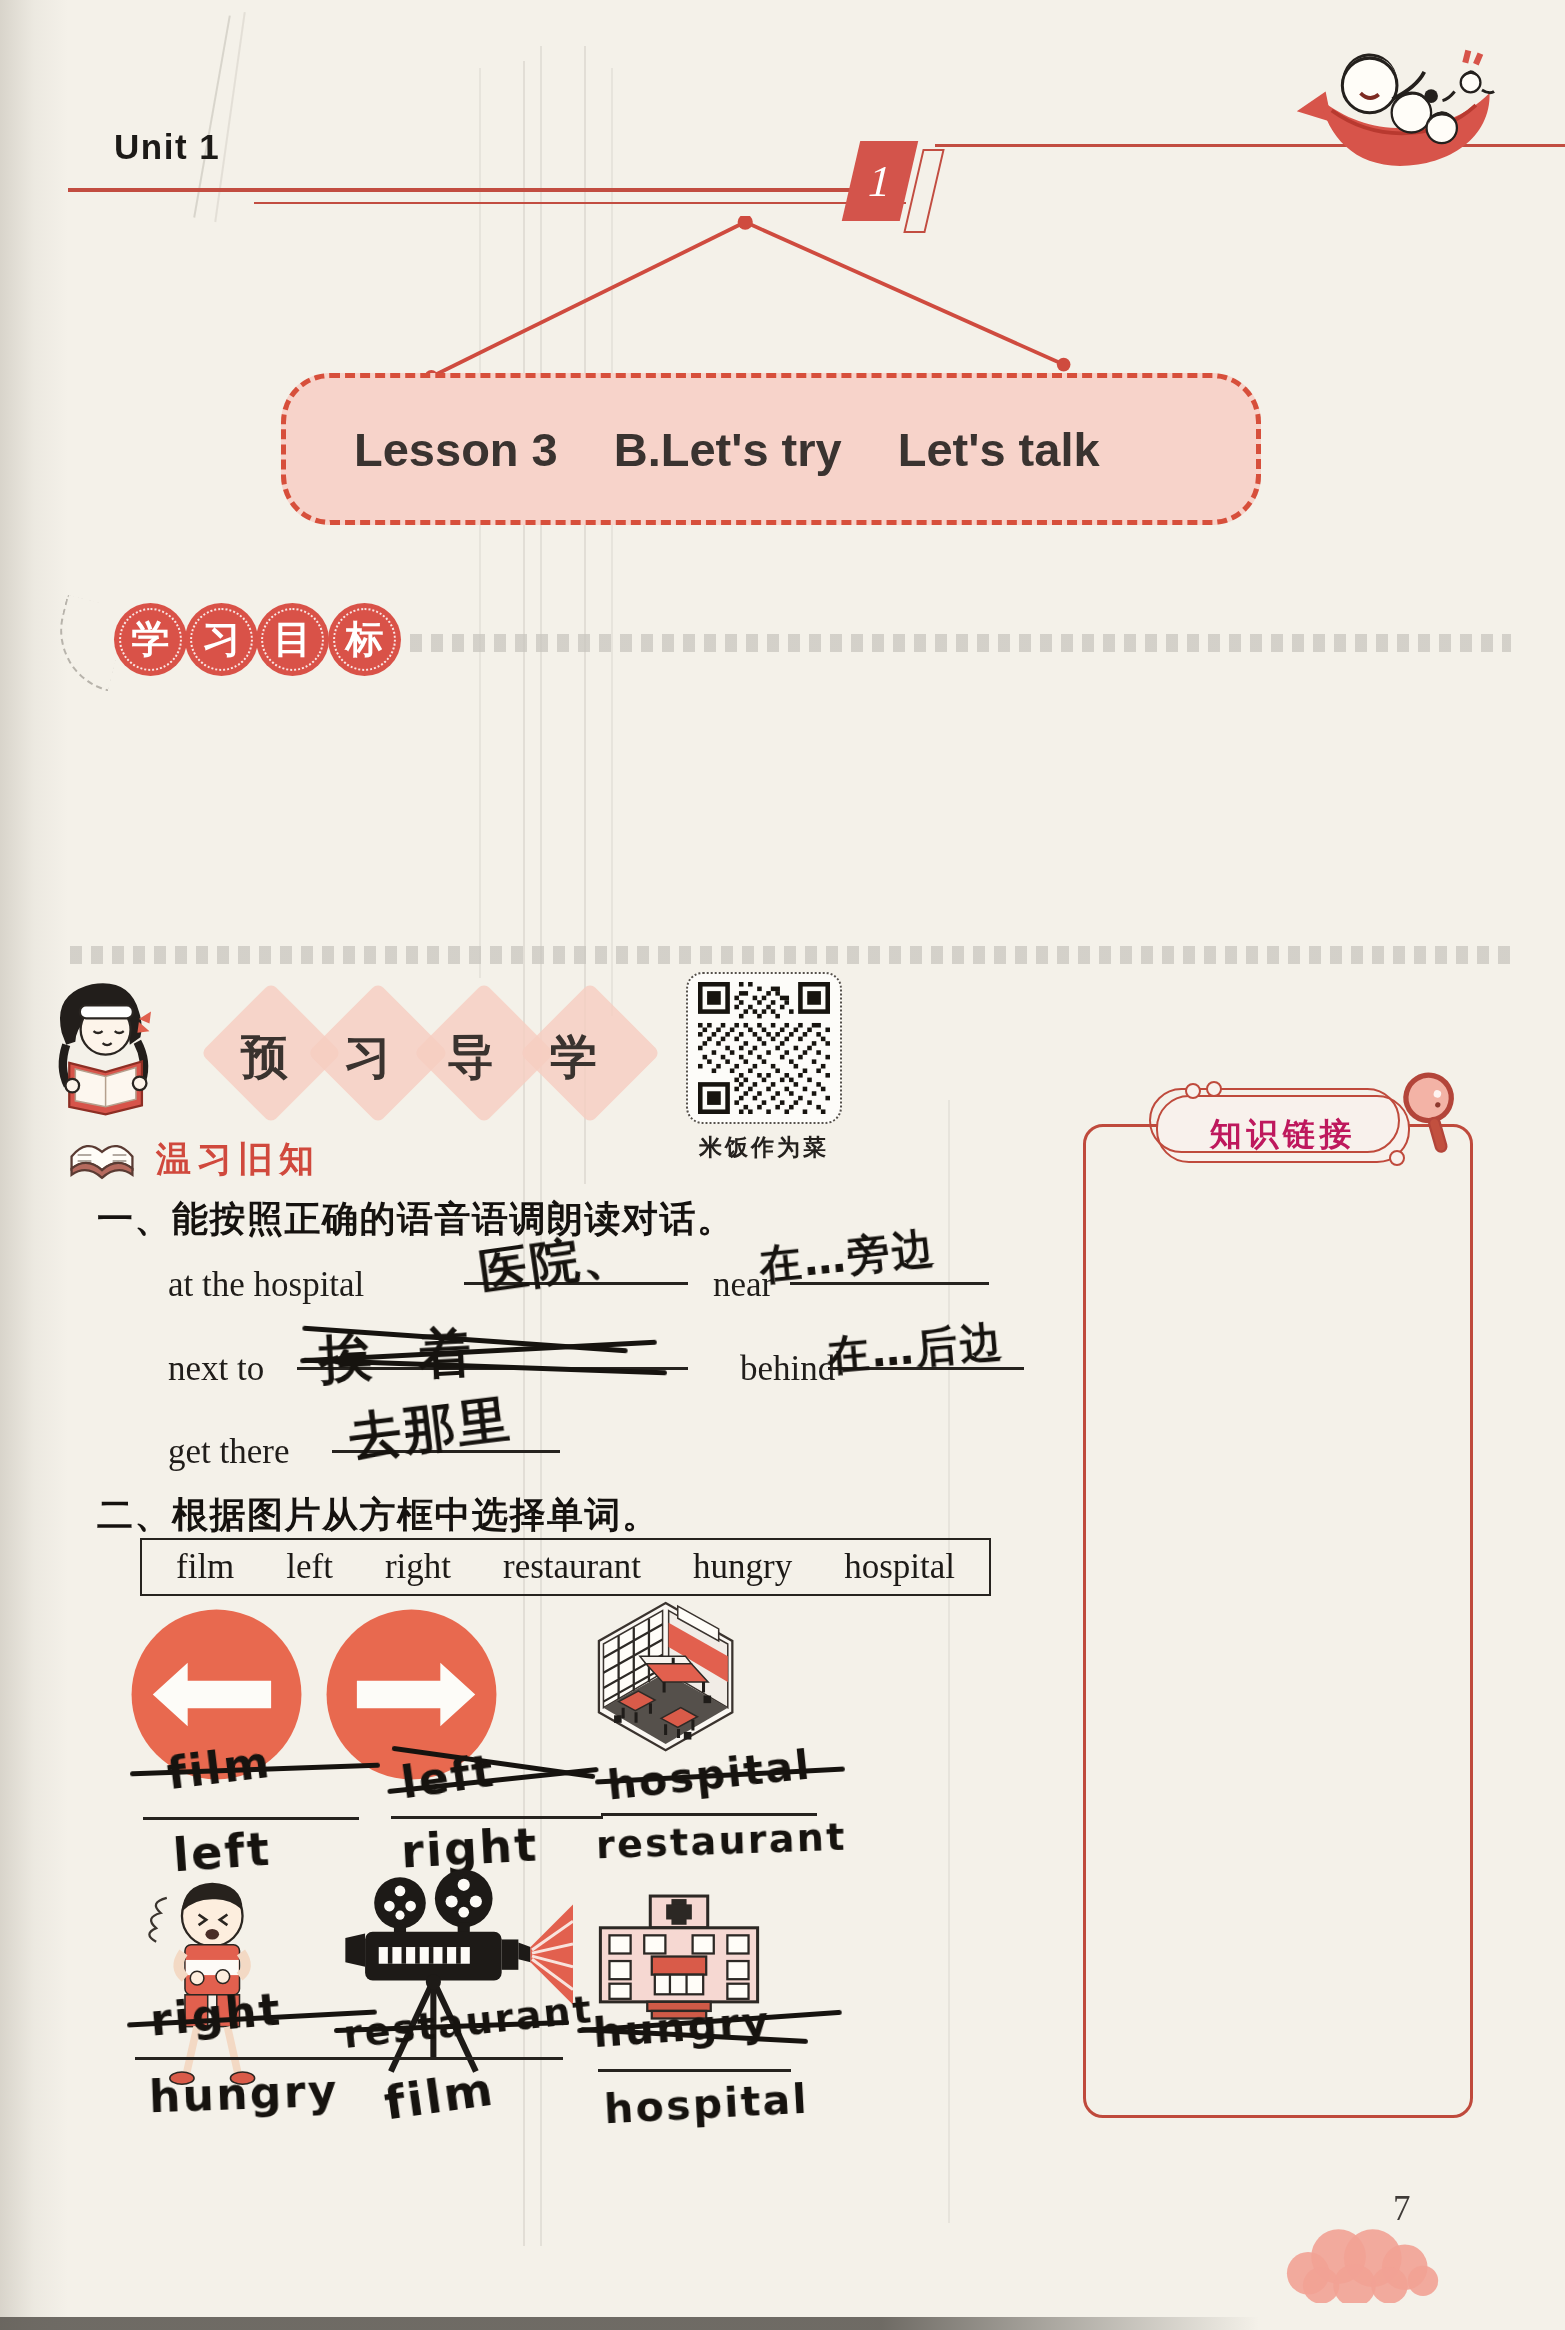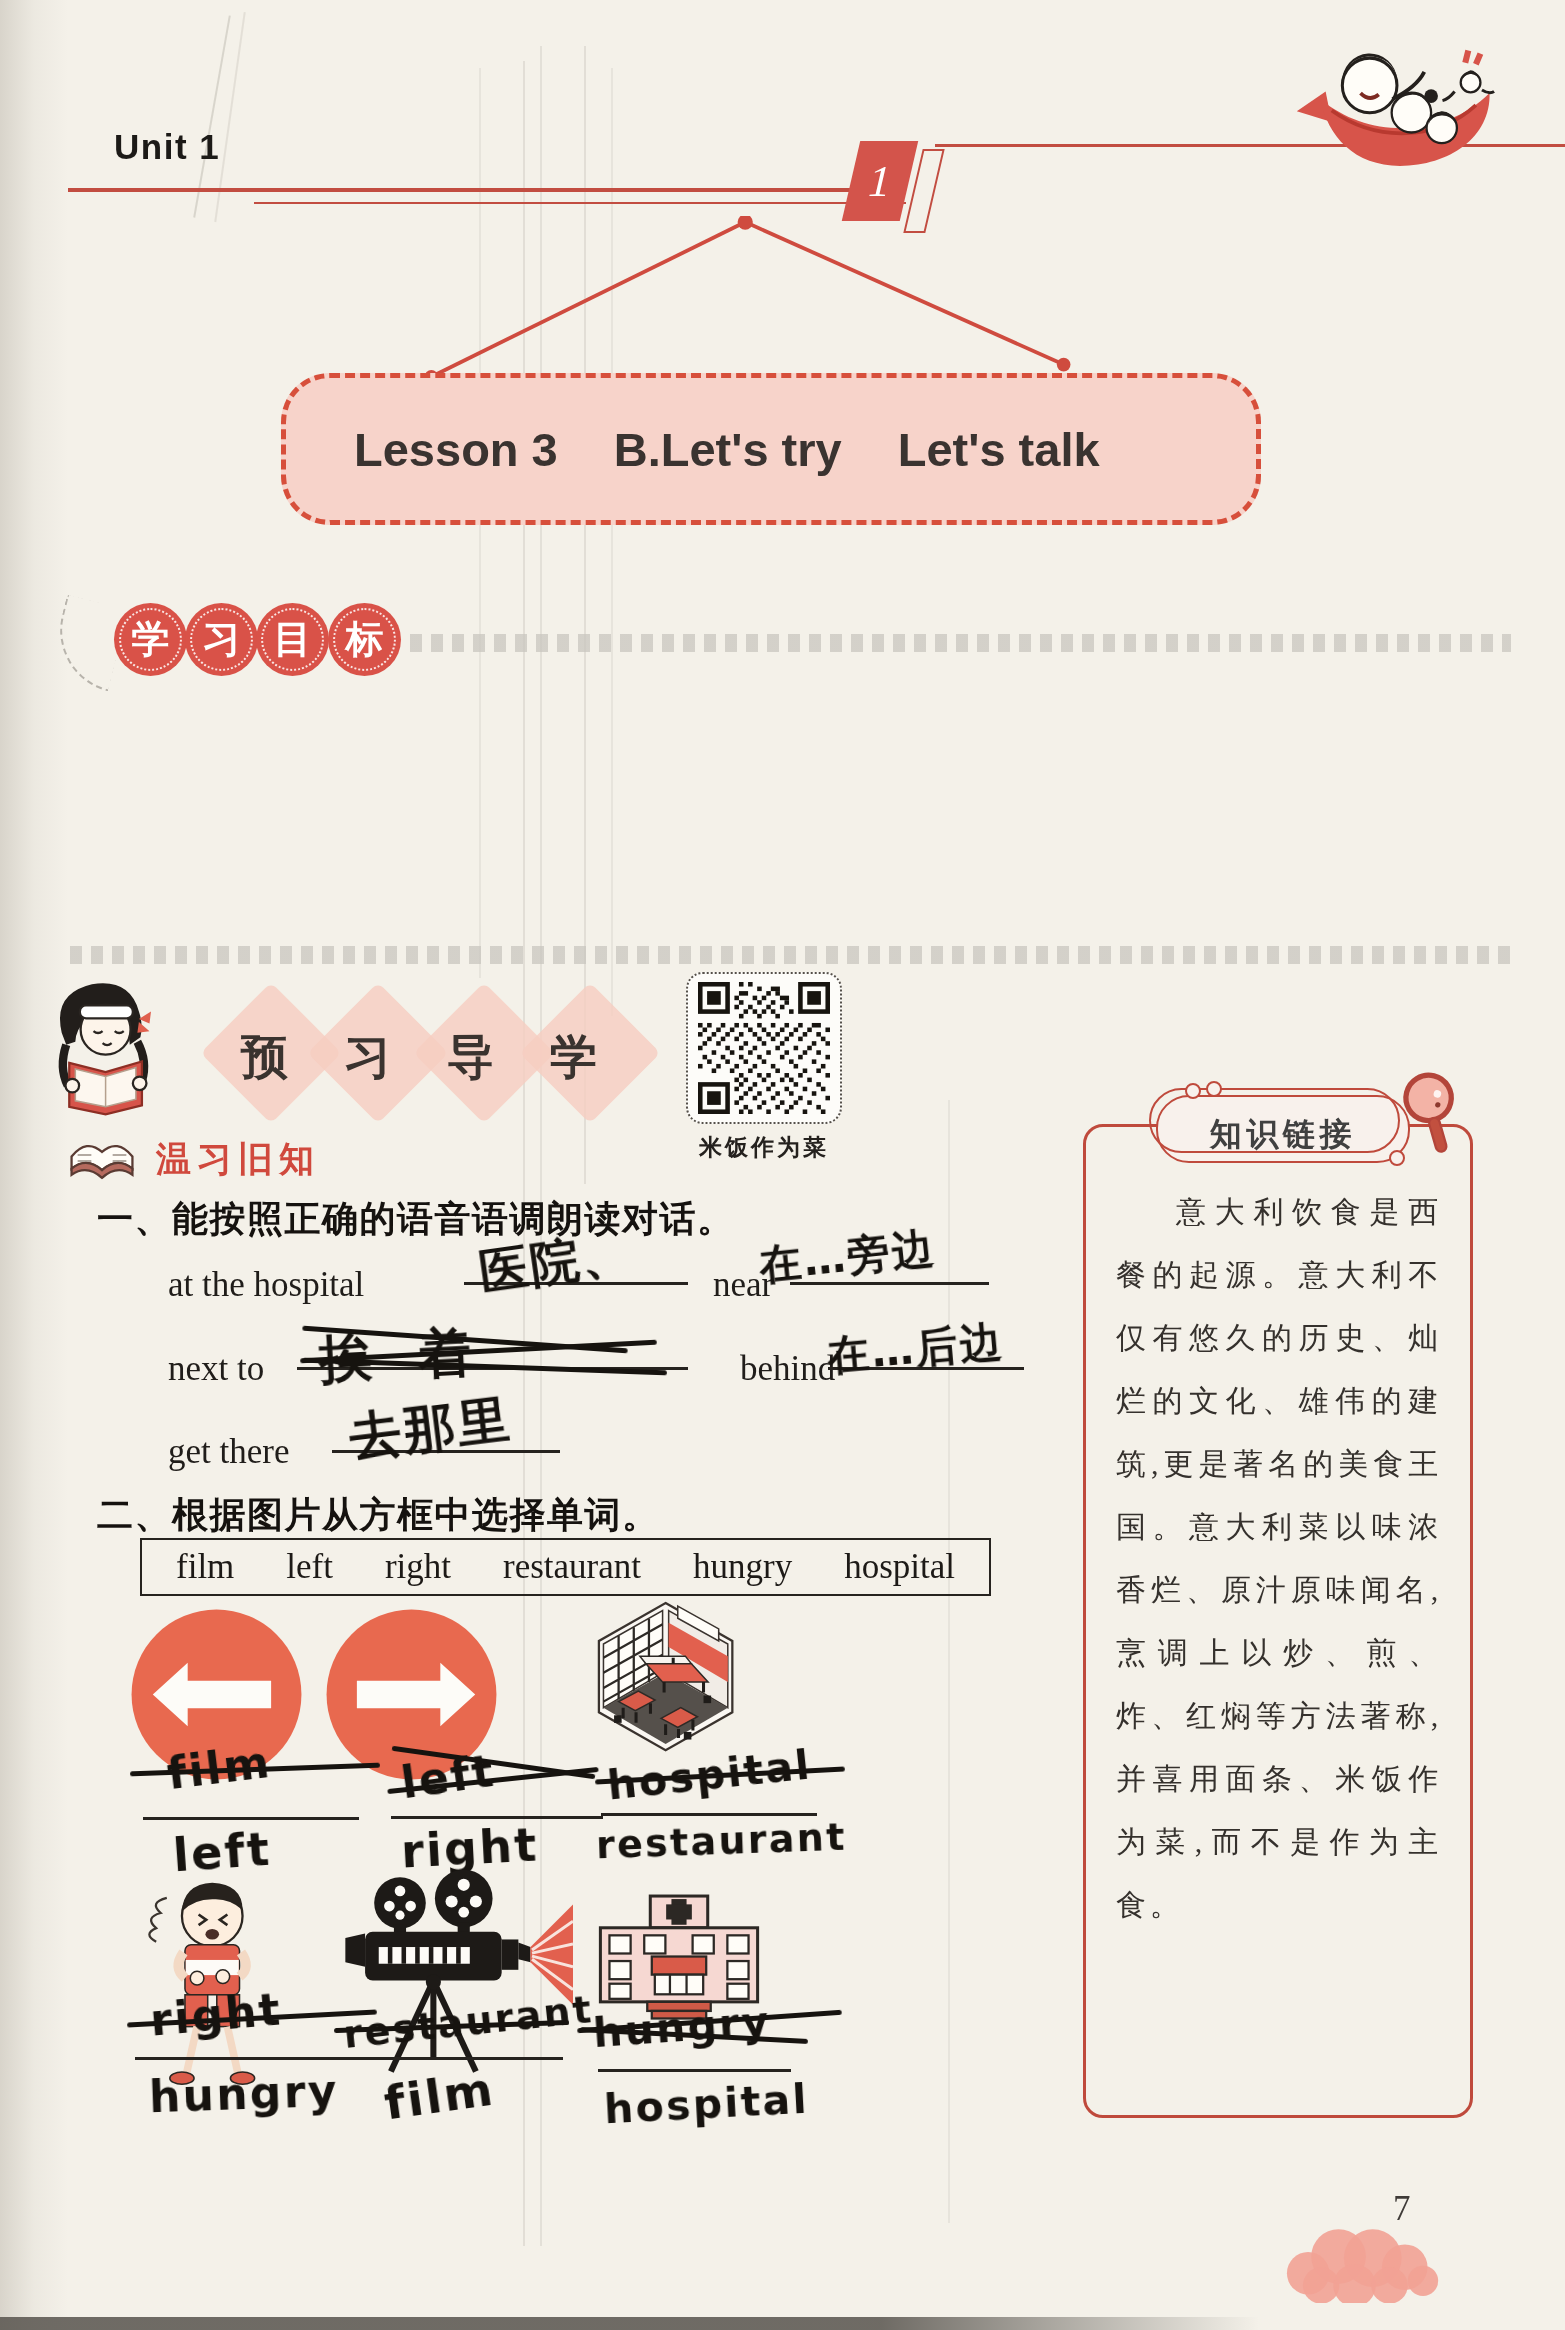--- a/index.html
+++ b/index.html
@@ -40,21 +40,21 @@
          padding:7.6px;box-sizing:border-box;background:#fdfcf9;}
   .qrcap{position:absolute;left:671px;top:1132px;width:186px;text-align:center;font-family:"Liberation Sans",sans-serif;
          font-weight:700;font-size:23px;letter-spacing:3px;color:#24211e;}
   #qr rect{fill:#17140f;}
   #qr rect.w{fill:#fdfcf9;}
   
   .know{position:absolute;left:1083px;top:1124px;width:390px;height:994px;border:3px solid #bf4a3c;border-radius:20px;box-sizing:border-box;}
   .know-pill{position:absolute;left:70px;top:-32px;width:250px;height:64px;background:#f8f1ec;border:2.3px solid #bf4a3c;border-radius:33px;
              display:flex;align-items:center;justify-content:center;}
   .know-pill::after{content:'';position:absolute;left:-9px;top:-9px;right:7.6px;bottom:7.6px;border:2.3px solid #bf4a3c;border-radius:33px;pointer-events:none;}
-  .know-pill b{font-family:Liberation Sans, sans-serif;font-size:32px;letter-spacing:4.6px;color:#404040;margin-top:12px;}
+  .know-pill b{font-family:Liberation Sans, sans-serif;font-size:32px;letter-spacing:4.6px;color:#be185d;margin-top:12px;}
   .know-dot{position:absolute;width:12px;height:12px;border:2.3px solid #bf4a3c;border-radius:50%;background:#f8f1ec;}
   .know-body{position:absolute;left:30px;top:53px;width:326px;font-size:30px;line-height:2.1;letter-spacing:3.8px;
              text-align:justify;color:#35312d;}
   .know-body p{margin:0;text-indent:2em;}
   
   .ex-title{position:absolute;font-family:"Liberation Sans",sans-serif;font-weight:800;font-size:36px;color:#15120f;letter-spacing:1.5px;}
   .term{position:absolute;font-size:35px;color:#201d1a;}
   .blank{position:absolute;border-bottom:3px solid #26231f;}
   .wordbox{position:absolute;left:140px;top:1538px;width:851px;height:58px;border:2.3px solid #26231f;
            display:flex;align-items:center;justify-content:space-between;padding:0 34px;box-sizing:border-box;font-size:35px;color:#1d1a17;}
@@ -354,21 +354,20 @@
     <span class="know-dot" style="left:303px;top:23px;"></span>
     <svg class="abs" style="left:297px;top:-62px;" width="95" height="102" viewBox="0 0 125 135">
       <g transform="rotate(14 60 60)">
         <circle cx="56" cy="44" r="30" fill="#f3b3a6" stroke="#b3453a" stroke-width="7"></circle>
         <circle cx="66" cy="36" r="5" fill="#fff" opacity=".85"></circle>
         <circle cx="70" cy="50" r="3.5" fill="#8c392f"></circle>
         <rect x="62" y="72" width="14" height="46" rx="7" transform="rotate(-30 62 72)" fill="#c2503f" stroke="#b3453a" stroke-width="3"></rect>
       </g>
     </svg>
     <div class="know-body">
-      <p>意大利饮食是西餐的起源。意大利不仅有悠久的历史、灿烂的文化、雄伟的建筑,更是著名的美食王国。意大利菜以味浓香烂、原汁原味闻名,烹调上以炒、煎、炸、红焖等方法著称,并喜用面条、米饭作为菜,而不是作为主食。</p>
     </div>
   </div>
 
   <div class="ex-title" style="left:97px;top:1195px;">一、能按照正确的语音语调朗读对话。</div>
   <div class="term" style="left:168px;top:1265px;text-align:center;">at the hospital</div>
   <div class="blank" style="left:464px;top:1282px;width:224px;"></div>
   <span class="hw" style="left:479px;top:1230px;font-size:49px;transform:rotate(-8deg);">医院、</span>
   <div class="term" style="left:713px;top:1265px;">near</div>
   <div class="blank" style="left:790px;top:1282px;width:199px;"></div>
   <span class="hw" style="left:759px;top:1229px;font-size:42px;transform:rotate(-6deg);">在…旁边</span>

